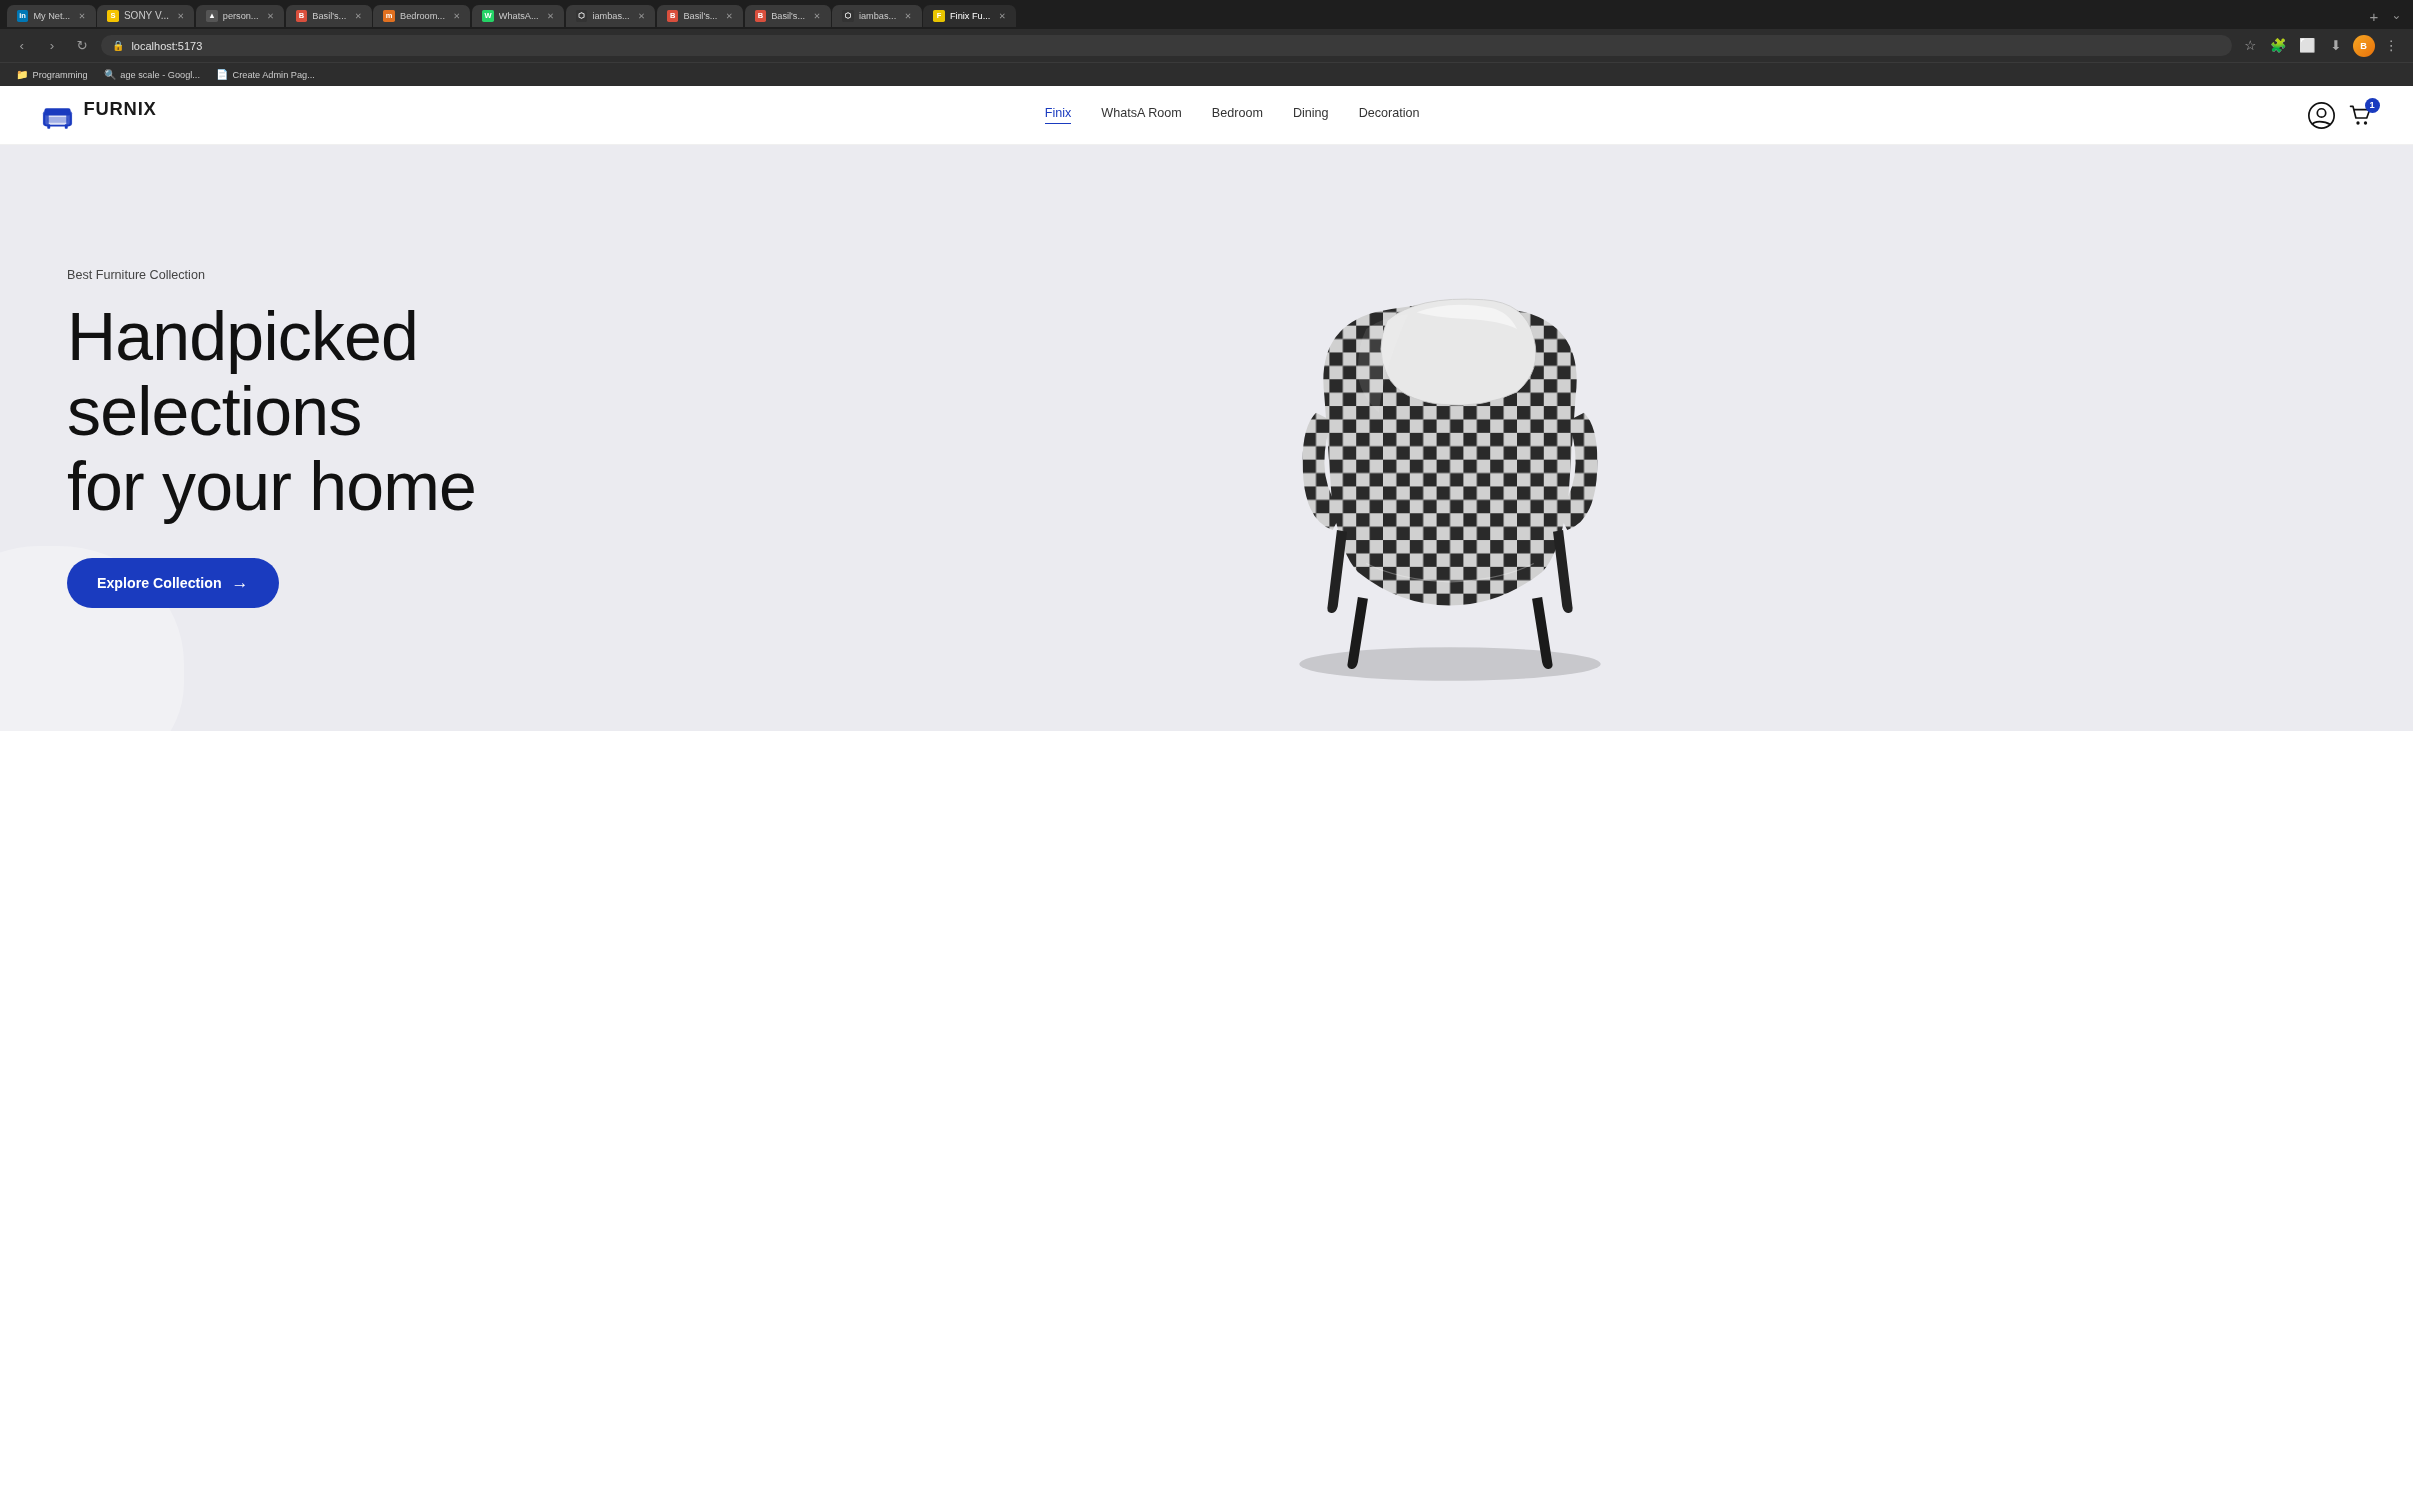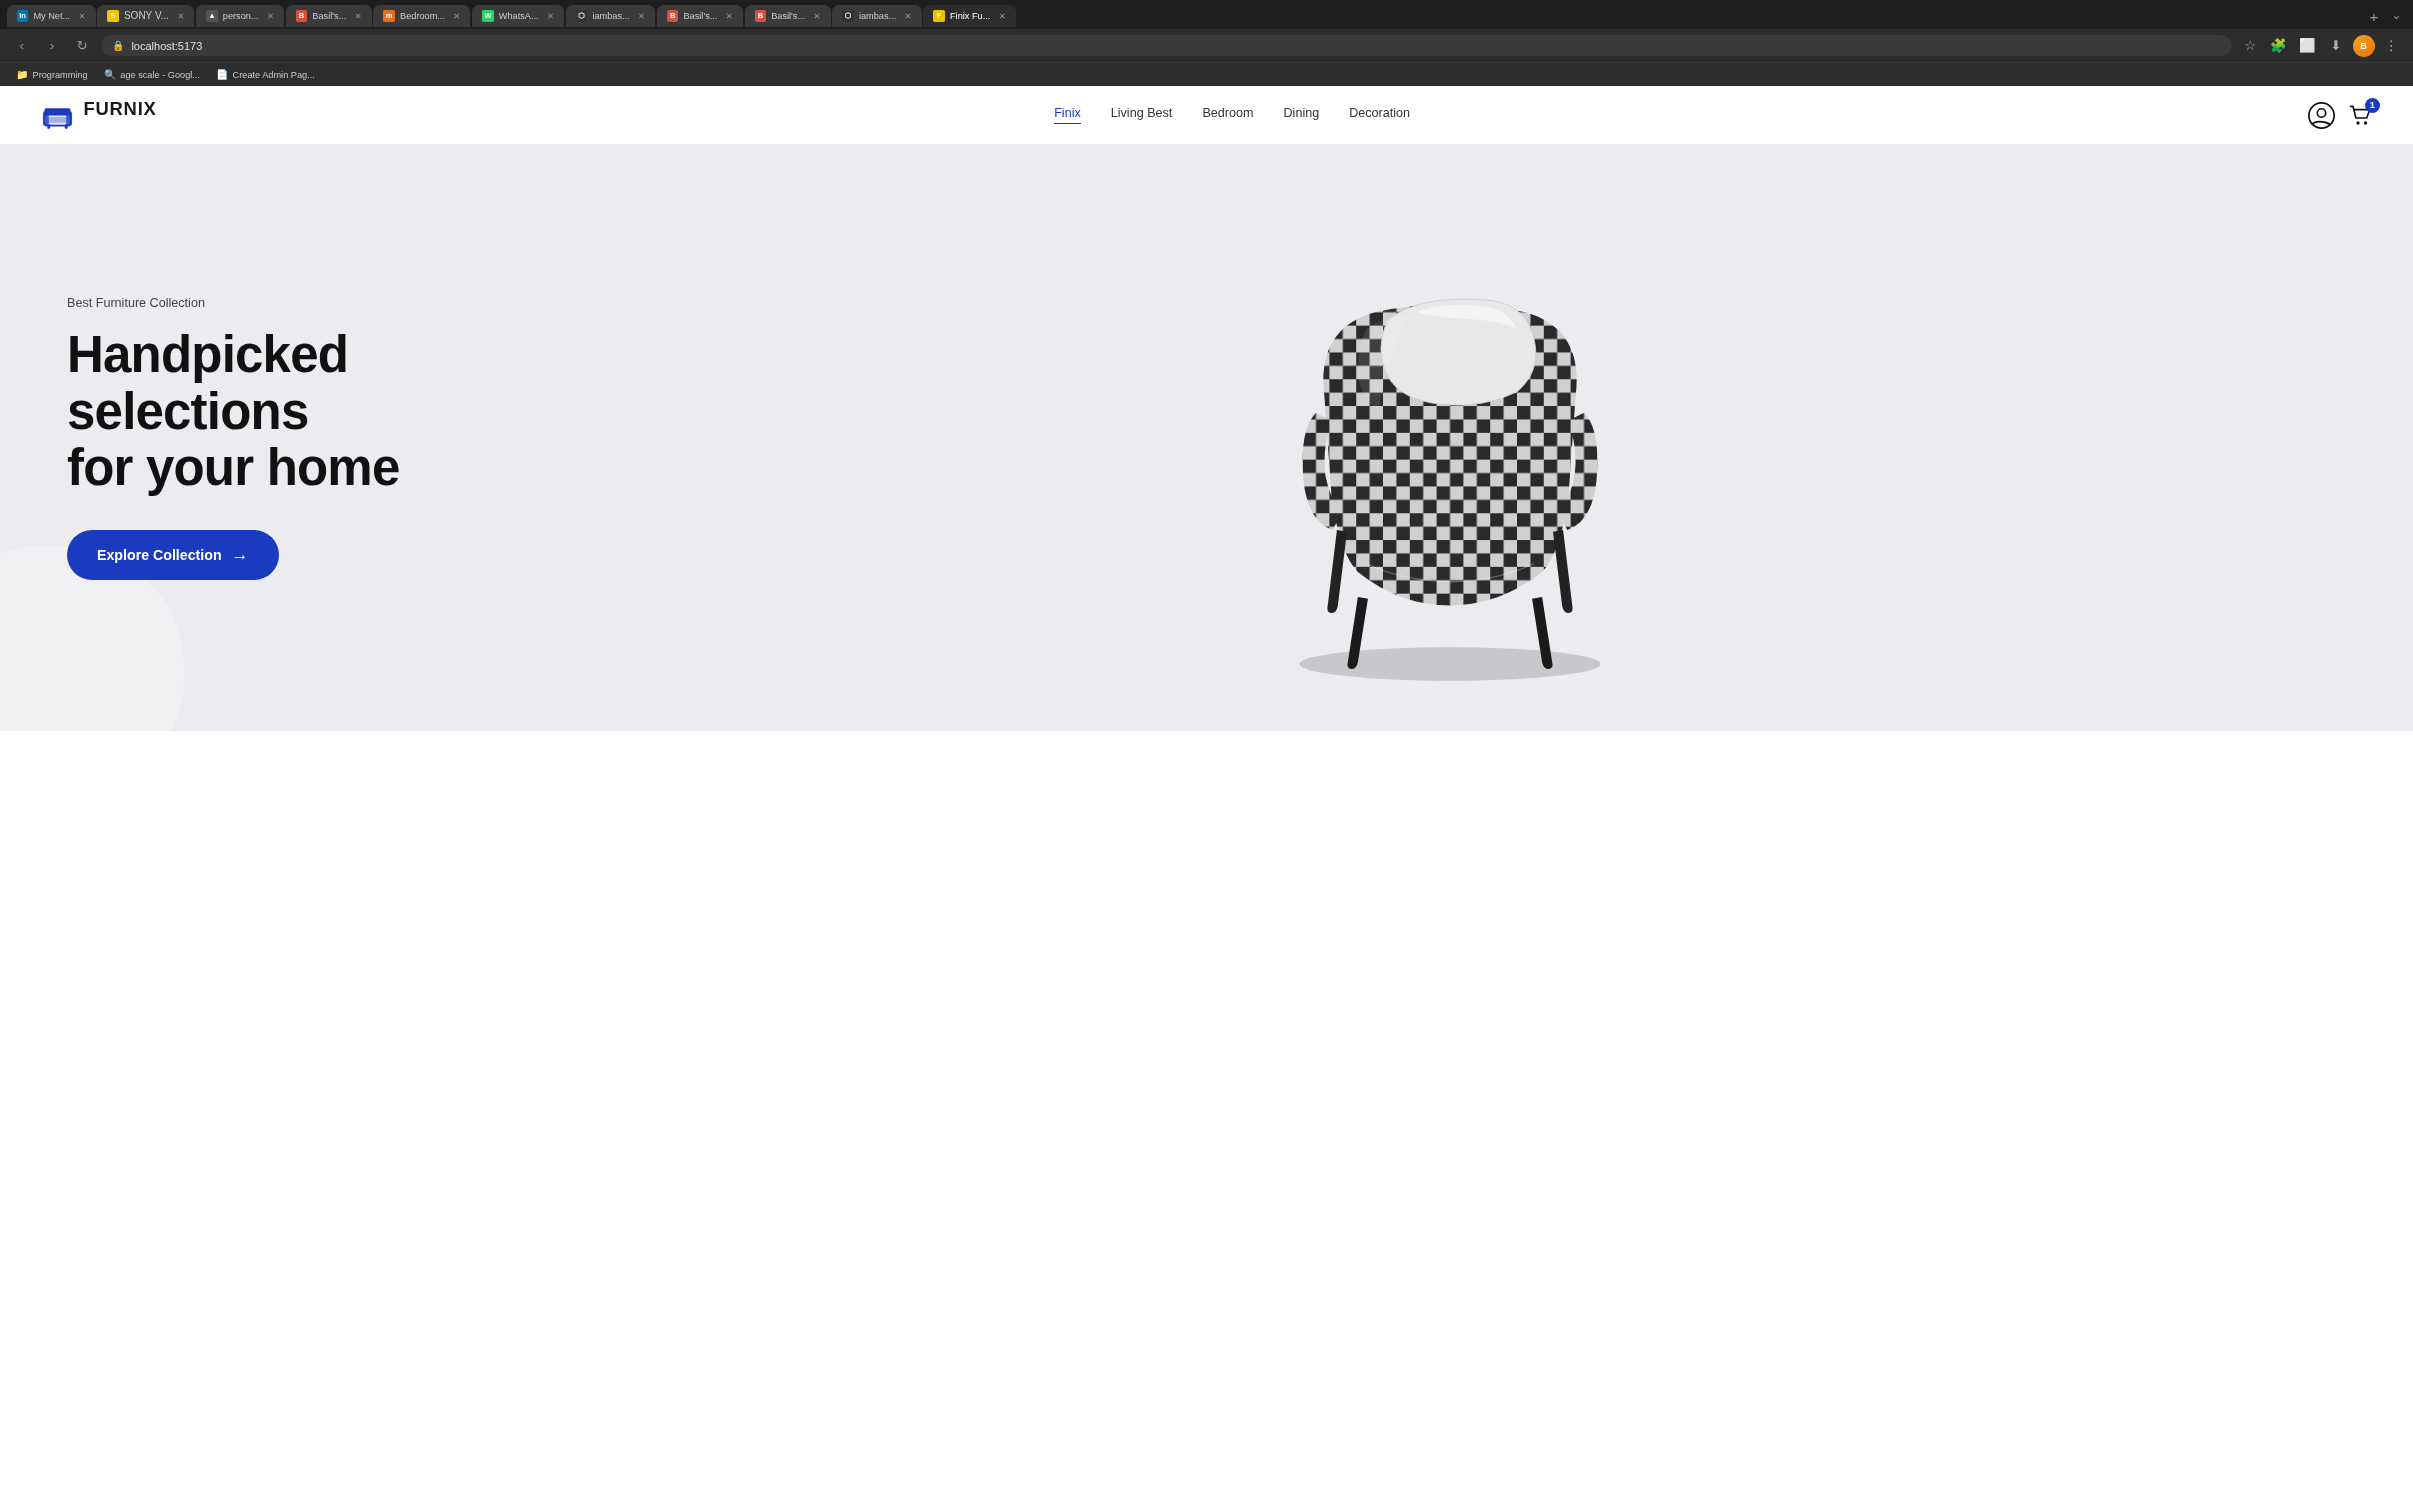--- a/index.html
+++ b/index.html
@@ -209,22 +209,22 @@
       z-index: 2;
       max-width: 486px;
     }
     .hero-subtitle {
       font-size: 12.6px;
       color: #444;
       margin-bottom: 17px;
       font-weight: 400;
     }
     .hero-title {
-      font-size: 51px;
-      font-weight: 700;
+      font-size: 68px;
+      font-weight: 400;
       color: #111;
       line-height: 1.1;
       margin-bottom: 34px;
       letter-spacing: -0.8px;
     }
     .explore-btn {
       background: #1a3bbf;
       color: white;
       border: none;
       border-radius: 34px;
@@ -386,21 +386,21 @@
         <rect x="6" y="14" width="36" height="10" rx="3" fill="#1a3bbf"></rect>
 
         <rect x="10" y="36" width="4" height="6" rx="1" fill="#1a3bbf"></rect>
         <rect x="34" y="36" width="4" height="6" rx="1" fill="#1a3bbf"></rect>
       </svg>
       <span class="logo-text">FURNIX</span>
     </div>
 
     <div class="nav-links">
       <a class="nav-link active">Finix</a>
-      <a class="nav-link">Living Best</a>
+      <a class="nav-link">WhatsA Room</a>
       <a class="nav-link">Bedroom</a>
       <a class="nav-link">Dining</a>
       <a class="nav-link">Decoration</a>
     </div>
 
     <div class="nav-actions">
       <button class="nav-icon-btn">
         <svg width="27" height="27" viewBox="0 0 32 32" fill="none">
           <circle cx="16" cy="16" r="15" stroke="#111" stroke-width="2"></circle>
           <circle cx="16" cy="13" r="5" stroke="#111" stroke-width="2"></circle>

